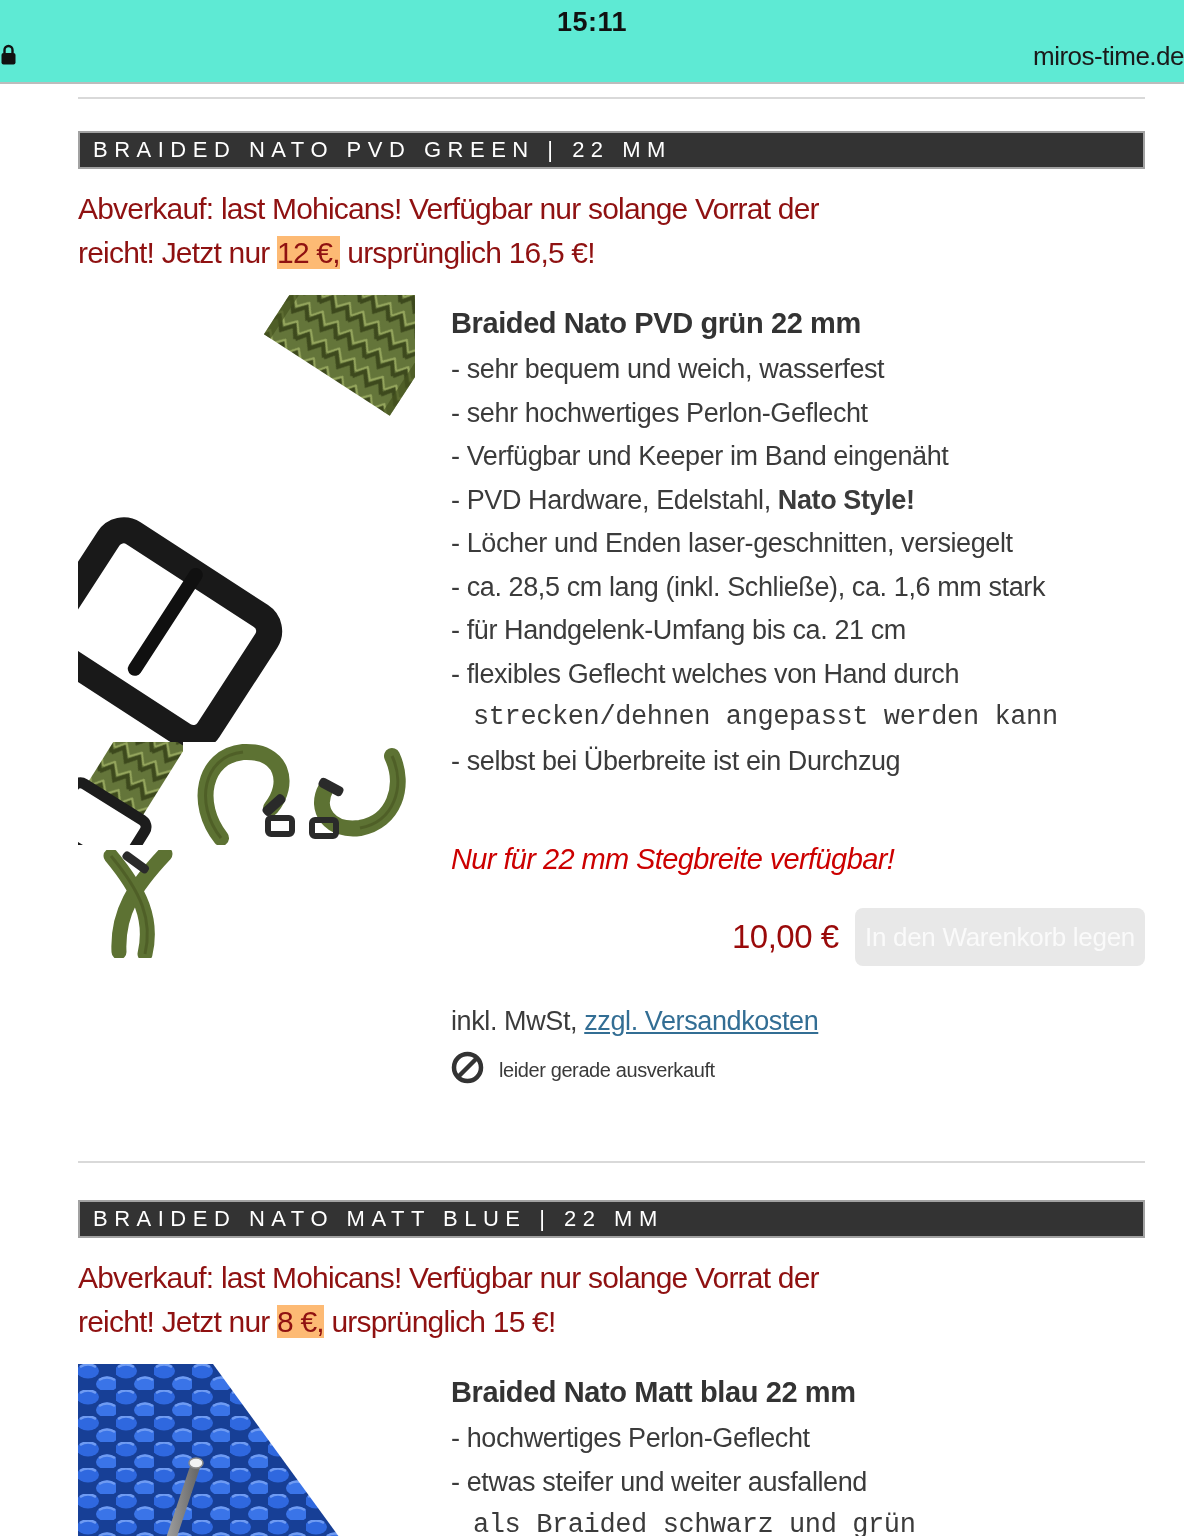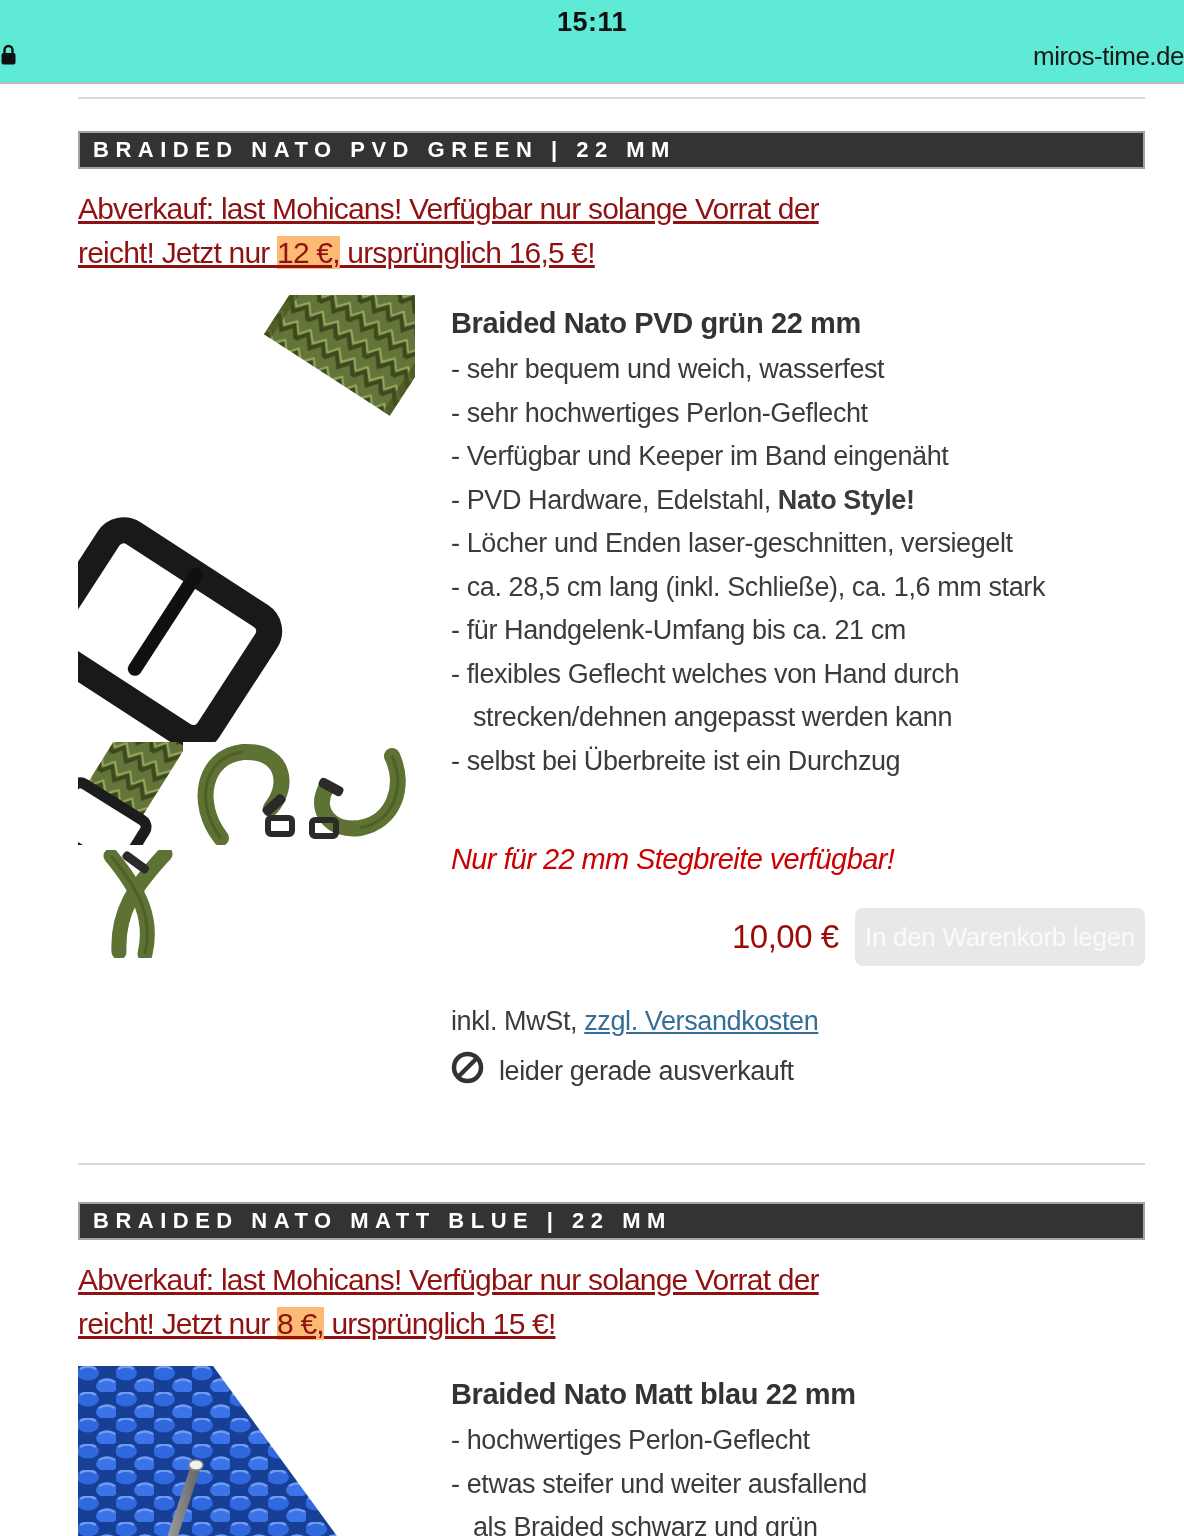--- a/index.html
+++ b/index.html
@@ -7,44 +7,44 @@
               font-family:"Liberation Sans", sans-serif; }
   
   .chrome { height:84px; background:#5eead4; border-bottom:2px solid #bcbcbc; text-align:center; }
   .time { padding-top:7px; font-size:27px; font-weight:600; color:#111; letter-spacing:0.5px; }
   .url-row { margin-top:3px; display:flex; justify-content:space-between; align-items:center; gap:12px; }
   .url-text { font-size:26px; color:#1a1a1a; letter-spacing:-0.5px; }
   
   .page { padding:0 39px 0 78px; }
   .content-divider { height:2px; background:#d9d9d9; margin-top:13px; }
   .section-bar { margin-top:32px; height:38px; background:#333333; border:2px solid #a2a2a2;
-                 color:#fff; font-weight:bold; font-size:22px; letter-spacing:6.5px;
+                 color:#fff; font-weight:normal; font-size:22px; letter-spacing:6.5px;
                  line-height:33px; padding-left:13px; }
-  .promo { margin-top:18px; font-size:30px; line-height:44px; color:#8f1111; letter-spacing:-0.8px;text-decoration:underline; }
+  .promo { margin-top:18px; font-size:30px; line-height:44px; color:#8f1111; letter-spacing:-0.8px; }
   .promo .hl { background:#fdba74; }
   .product-row { display:flex; margin-top:20px; }
   .img-col { width:337px; flex:none; }
   .main-img { display:block; width:337px; height:447px; }
   .thumb-row { display:flex; gap:8px; margin-top:0px; }
   .thumb { display:block; width:105px; height:103px; }
   .thumb4 { display:block; width:92px; height:108px; margin-left:15px; margin-top:5px; }
   .text-col { margin-left:36px; width:700px; }
   .p-title { margin:12px 0 8px; font-size:29px; font-weight:bold; color:#333; letter-spacing:-0.4px; }
   .f-line { font-size:27px; line-height:43.5px; color:#3b3b3b; letter-spacing:-0.4px; white-space:nowrap; }
-  .f-line.cont { padding-left:22px; }
+  .f-line.cont { padding-left:22px;font-family:Liberation Mono, monospace; }
   .note { margin-top:60px; font-size:29px; font-style:italic; color:#cc0000; letter-spacing:-0.6px; }
   .buy-row { display:flex; align-items:center; margin-top:32px;justify-content:flex-end; }
   .price { width:123px; font-size:33px; color:#9a0a0a; letter-spacing:-0.5px; }
   .cart-btn { width:290px; height:58px; background:#e8e8e8; border:none; border-radius:8px;
               color:#fafafa; font-size:26px; font-family:"Liberation Sans",sans-serif;
               letter-spacing:-0.3px; cursor:default; }
   .tax-row { margin-top:40px; font-size:27px; color:#3b3b3b; letter-spacing:-0.4px; }
   .tax-row a { color:#336e94; text-decoration:underline; }
   .soldout-row { margin-top:14px; display:flex; align-items:center; gap:15px;
-                 font-size:27px; color:#3a3a3a; letter-spacing:-0.4px; }
+                 font-size:20px; color:#3a3a3a; letter-spacing:-0.4px; }
   .divider-mid { height:2px; background:#d9d9d9; margin-top:72px; }
   .blue-img-wrap { width:345px; height:300px; overflow:hidden; }
   .blue-img { display:block; width:345px; height:300px; }
 </style>
 </head>
 <body>
 
 <div class="chrome">
   <div class="time">15:11</div>
   <div class="url-row">

